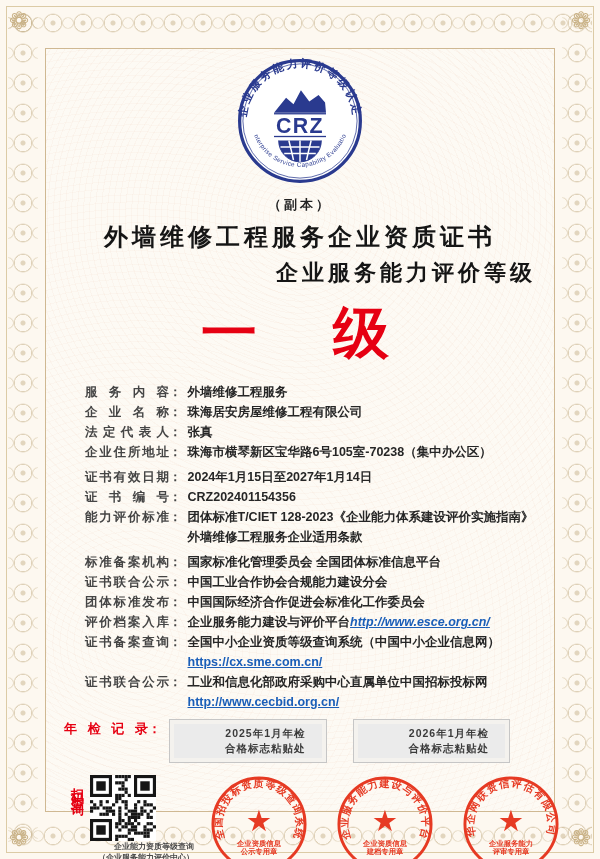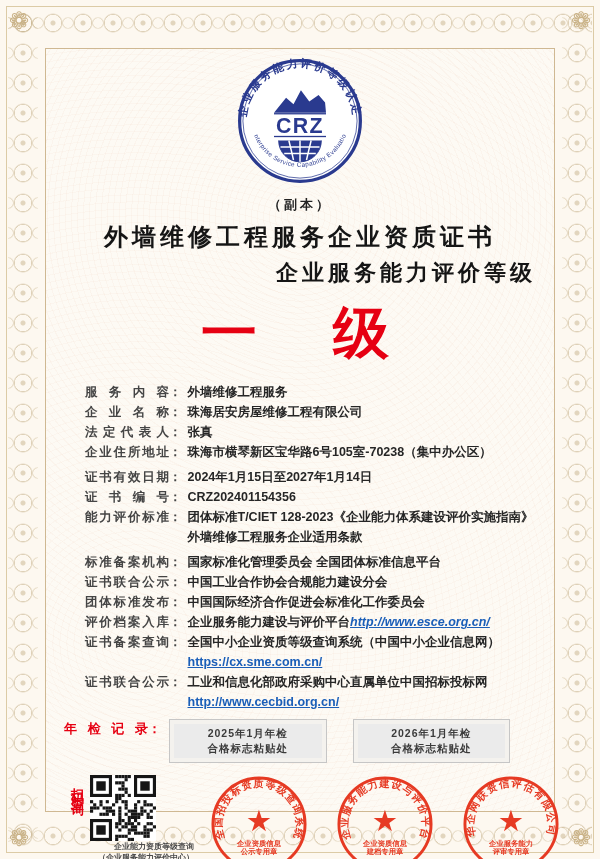--- a/index.html
+++ b/index.html
@@ -45,21 +45,21 @@
   .row-label{width:84px;color:#454545;font-weight:bold;text-align:justify;text-align-last:justify;flex:none;margin-left:21px;}
   .row-colon{color:#454545;font-weight:bold;flex:none;margin-right:6px;}
   .row-value{flex:1;color:#262626;font-weight:bold;}
   a.inline-link,a.block-link{font-weight:bold;text-decoration:underline;cursor:pointer;}
   a.block-link{display:block;}
   
   .year-row{display:flex;align-items:flex-start;margin-top:7px;font-size:13px;}
   .year-label{width:84px;font-weight:bold;text-align:justify;text-align-last:justify;flex:none;line-height:20px;}
   .year-colon{font-weight:bold;flex:none;margin-right:8px;line-height:20px;}
   .year-box{width:128px;background:#ebebeb;border:1px solid #c6c6c6;box-shadow:inset 0 0 0 4px #f4f2ee;
-    text-align:center;font-size:10.5px;font-weight:bold;color:#3b3b3b;line-height:15px;
+    text-align:right;font-size:10.5px;font-weight:bold;color:#3b3b3b;line-height:15px;
     padding:6px 20px;margin-right:26px;letter-spacing:1px;}
   
   .bottom-row{display:flex;align-items:flex-start;margin-top:12px;}
   .qr-block{display:flex;flex-direction:column;width:126px;margin-left:4px;flex:none;}
   .qr-top{display:flex;align-items:flex-start;}
   .qr-side{writing-mode:vertical-rl;font-weight:bold;font-size:13px;letter-spacing:5px;margin-right:4px;margin-top:2px;}
   .qr-caption{font-size:8px;color:#4a4a4a;text-align:right;line-height:11px;margin-top:0;font-weight:bold;}
   .seal-block{width:122px;flex:none;display:flex;flex-direction:column;align-items:center;margin-left:4px;}
   .seal-caption{font-size:8.5px;color:#473a2d;font-weight:bold;text-align:center;line-height:11px;margin-top:4px;}
 </style>

